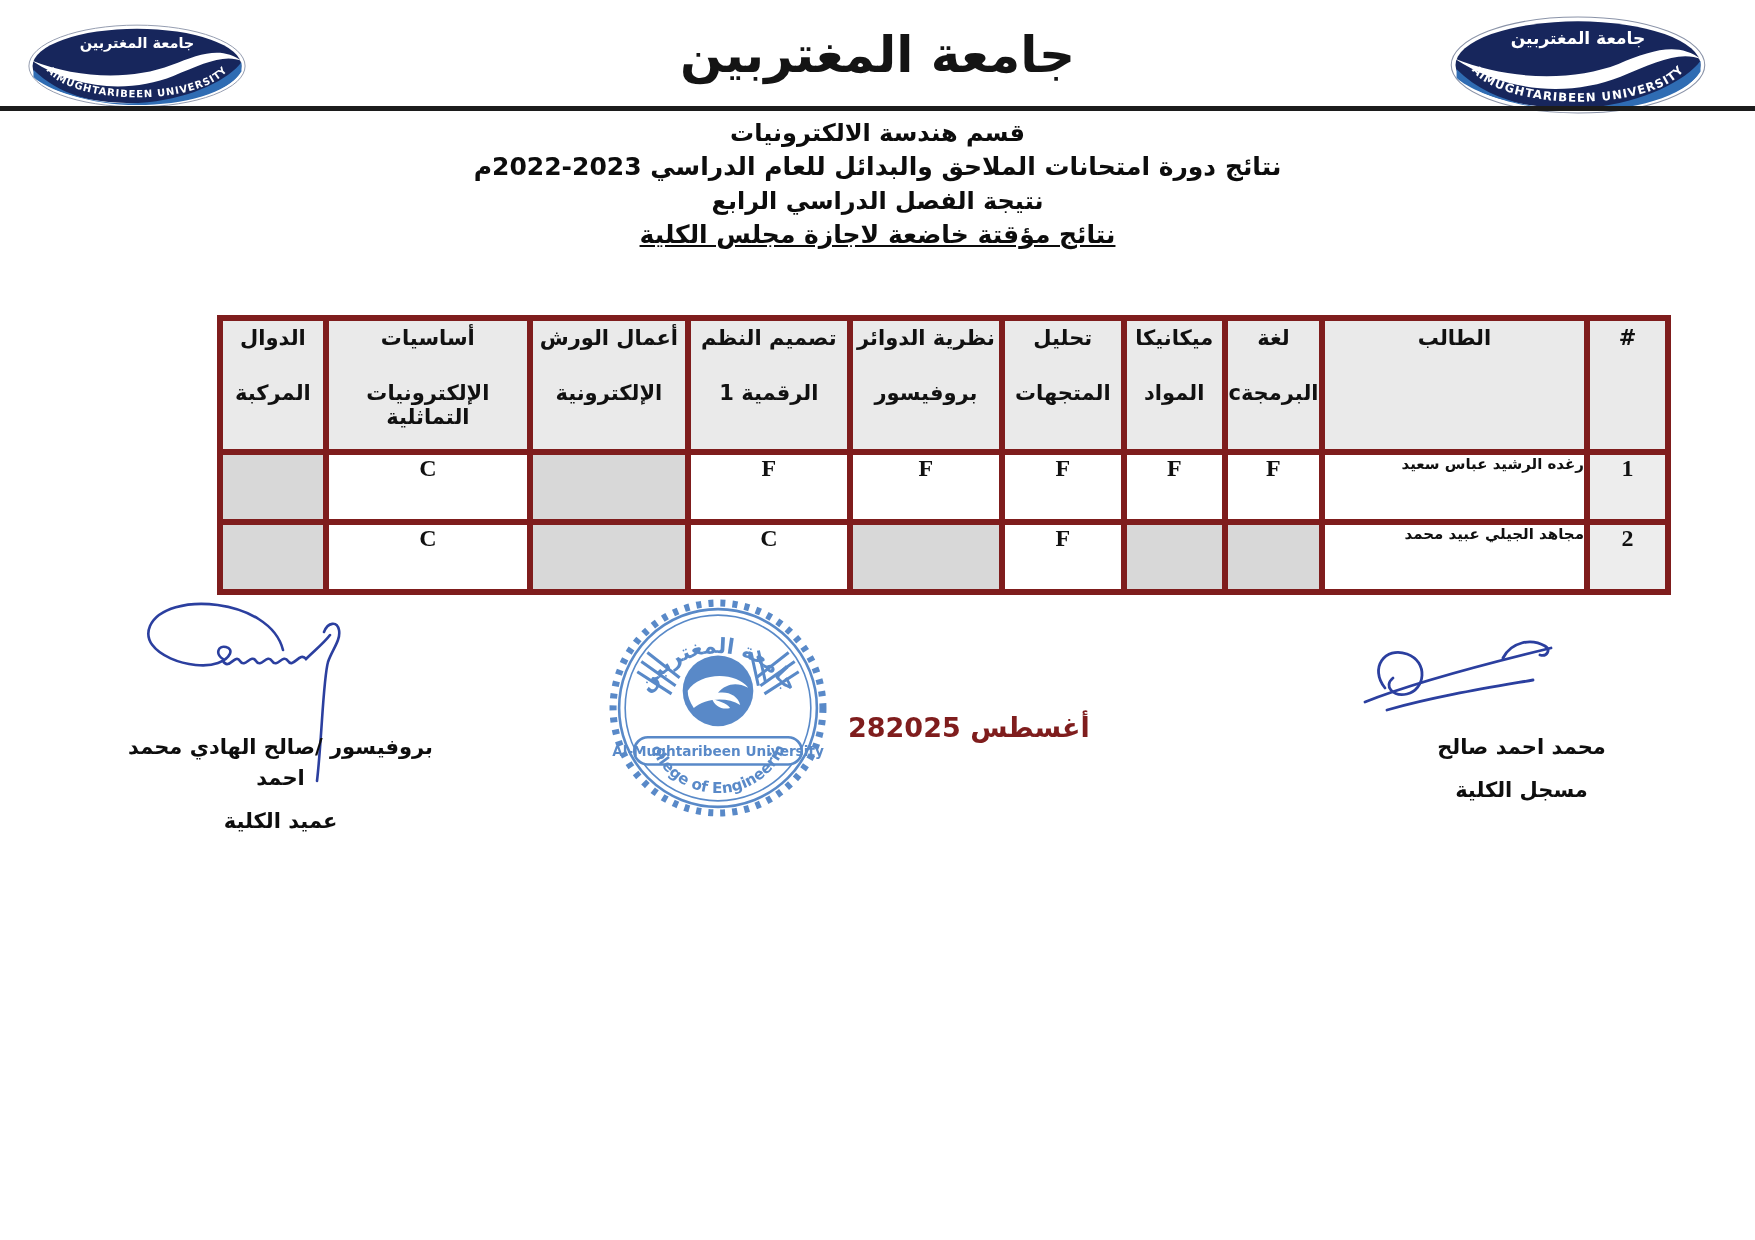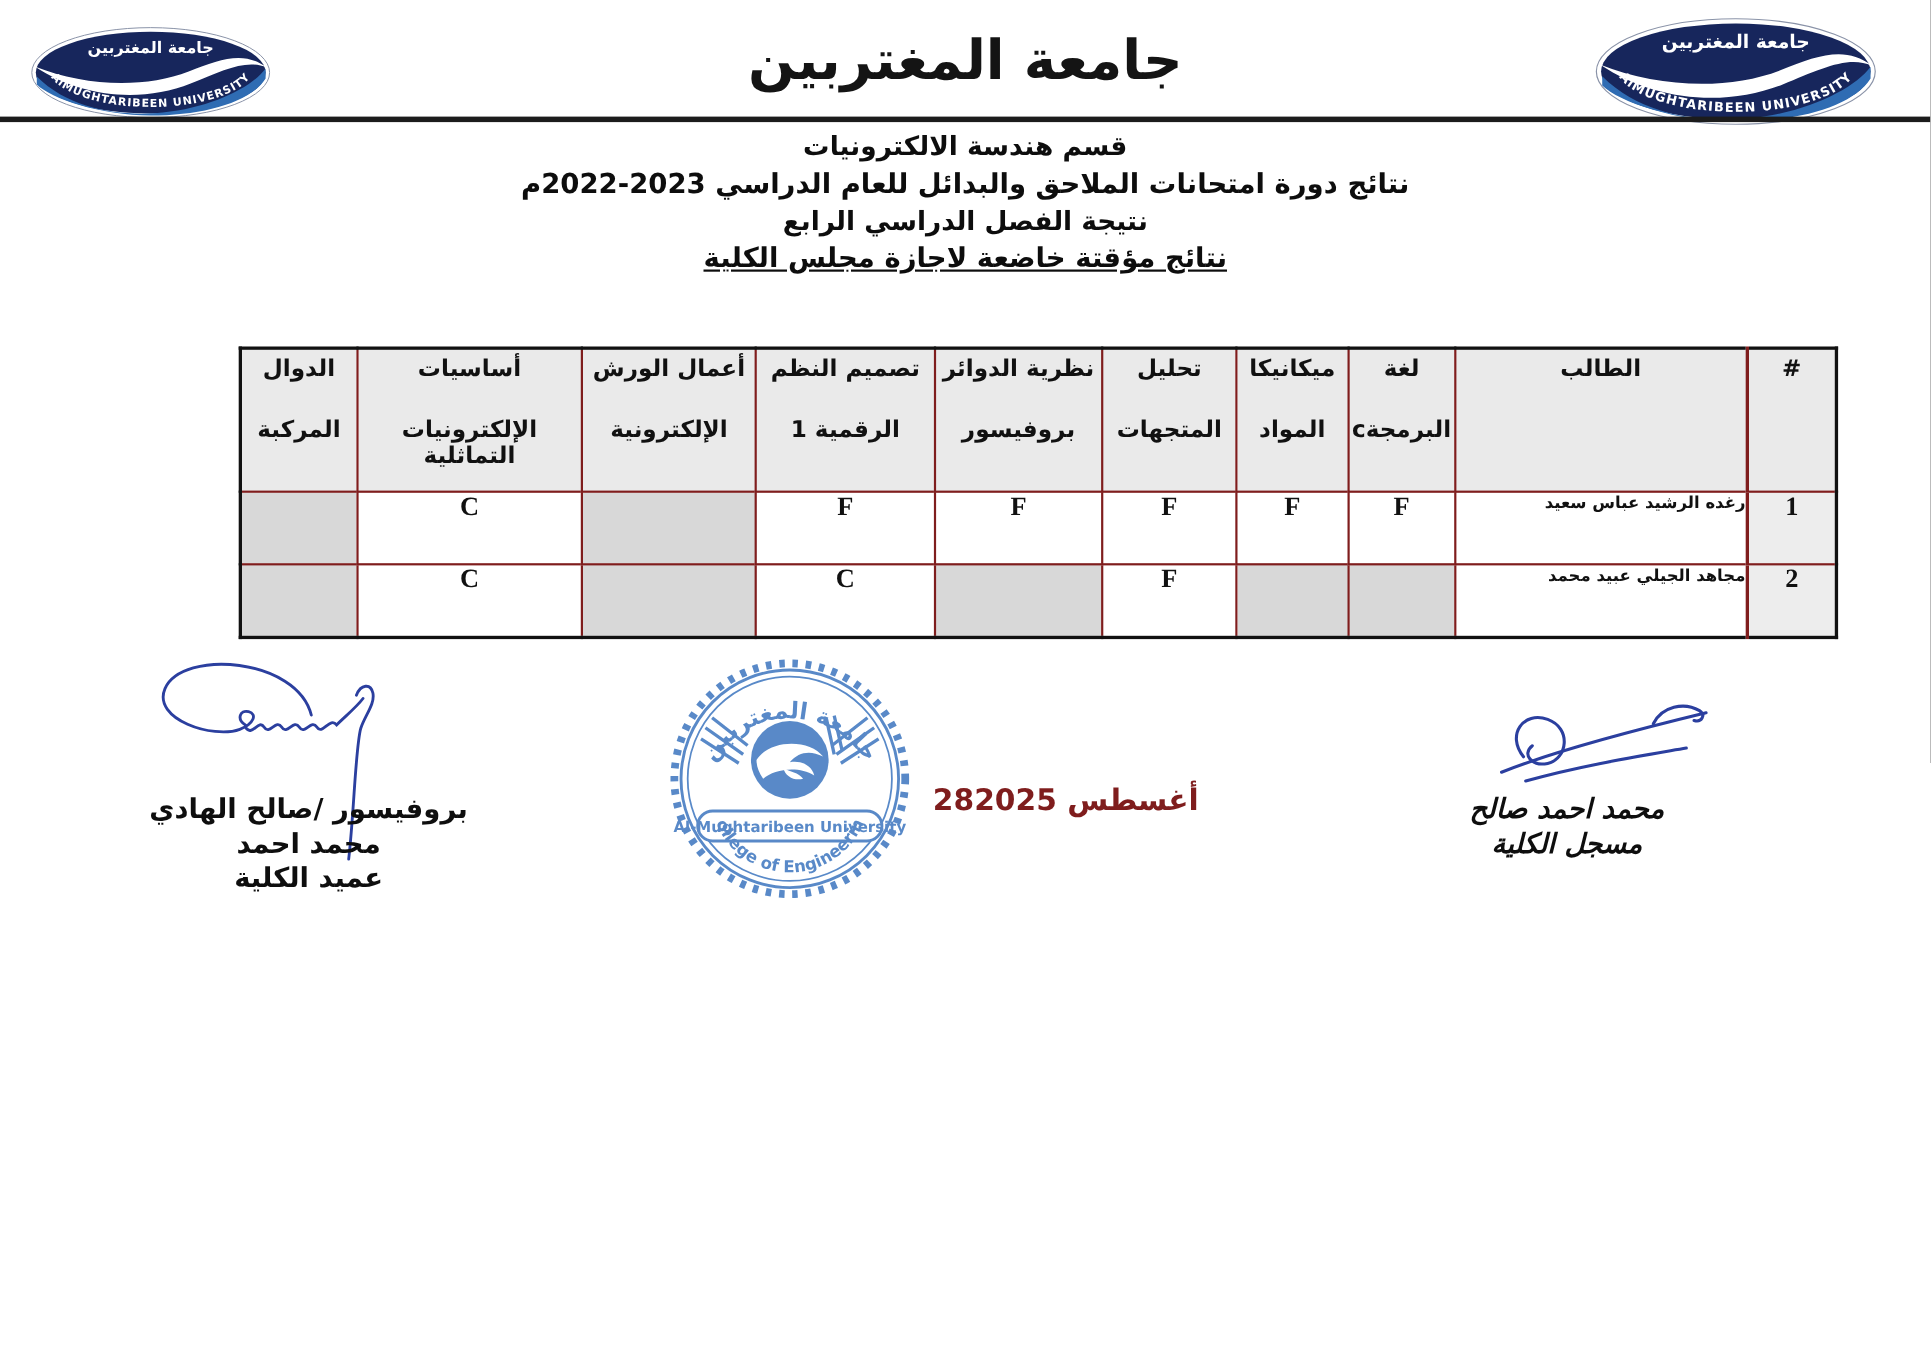--- a/index.html
+++ b/index.html
@@ -13,43 +13,43 @@
   .logo-right{top:16px;left:1440px;width:276px;height:98px;}
   .hrule{position:absolute;top:106px;left:0;width:1755px;height:5px;background:#1c1c1c;}
   
   .heading{position:absolute;top:116px;left:0;width:100%;text-align:center;direction:rtl;}
   .heading div{font-weight:bold;line-height:34px;font-size:24px;color:#0d0d0d;}
   .heading .big{font-size:25px;}
   .heading .note{text-decoration:underline;font-size:25px;}
   
   table.results{position:absolute;top:315px;left:217px;width:1454px;border-collapse:collapse;
                 direction:rtl;table-layout:fixed;border:3px solid #111;}
-  table.results th,table.results td{border:2px solid #7f1d1d;padding:0;overflow:hidden;}
+  table.results th,table.results td{border:6px solid #7f1d1d;padding:0;overflow:hidden;}
   table.results th{height:123px;background:#eaeaea;vertical-align:top;
                    font-size:21px;font-weight:bold;text-align:center;padding-top:5px;}
   table.results th .h2{margin-top:31px;}
   table.results td{height:64px;vertical-align:top;}
   .c-num{border-left-width:3px !important;}
   td.c-num{background:#ededed;text-align:center;font-family:"Liberation Serif",serif;
            font-size:24px;font-weight:bold;padding-top:4px;border-top-color:#c9c9c9;border-bottom-color:#c9c9c9;}
   td.c-student{background:#ffffff;text-align:right;font-size:15px;font-weight:bold;
                padding:5px 10px 0 4px;}
   td.c-grade{background:#ffffff;text-align:center;font-family:"Liberation Serif",serif;
              font-size:24px;font-weight:bold;padding-top:3px;}
   td.c-grade.shaded{background:#d8d8d8;}
   
   .sig{position:absolute;}
   .sig-left{top:588px;left:118px;width:310px;height:200px;}
   .sig-right{top:628px;left:1355px;width:200px;height:110px;}
   .stamp{position:absolute;top:597px;left:607px;width:222px;height:222px;opacity:.92;}
   .date{position:absolute;top:712px;left:848px;font-size:27px;font-weight:bold;direction:ltr;color:#7f1d1d;}
   .officer{position:absolute;text-align:center;direction:rtl;font-weight:bold;color:#0e0e0e;}
-  .officer div{font-size:25px;line-height:31px;}
+  .officer div{font-size:21px;line-height:31px;margin-top:12px;}
   .officer-left{top:720px;left:108px;width:345px;}
-  .officer-right{top:720px;left:1322px;width:205px;font-style:italic;}
+  .officer-right{top:720px;left:1419px;width:205px;}
 </style>
 </head>
 <body>
 
 <div class="page">
 
   <div class="uni-title">جامعة المغتربين</div>
 
   <svg class="logo logo-left" viewBox="0 0 240 92">
     <ellipse cx="120" cy="46" rx="119" ry="45" fill="#ffffff" stroke="#8a93a8" stroke-width="1"></ellipse>

